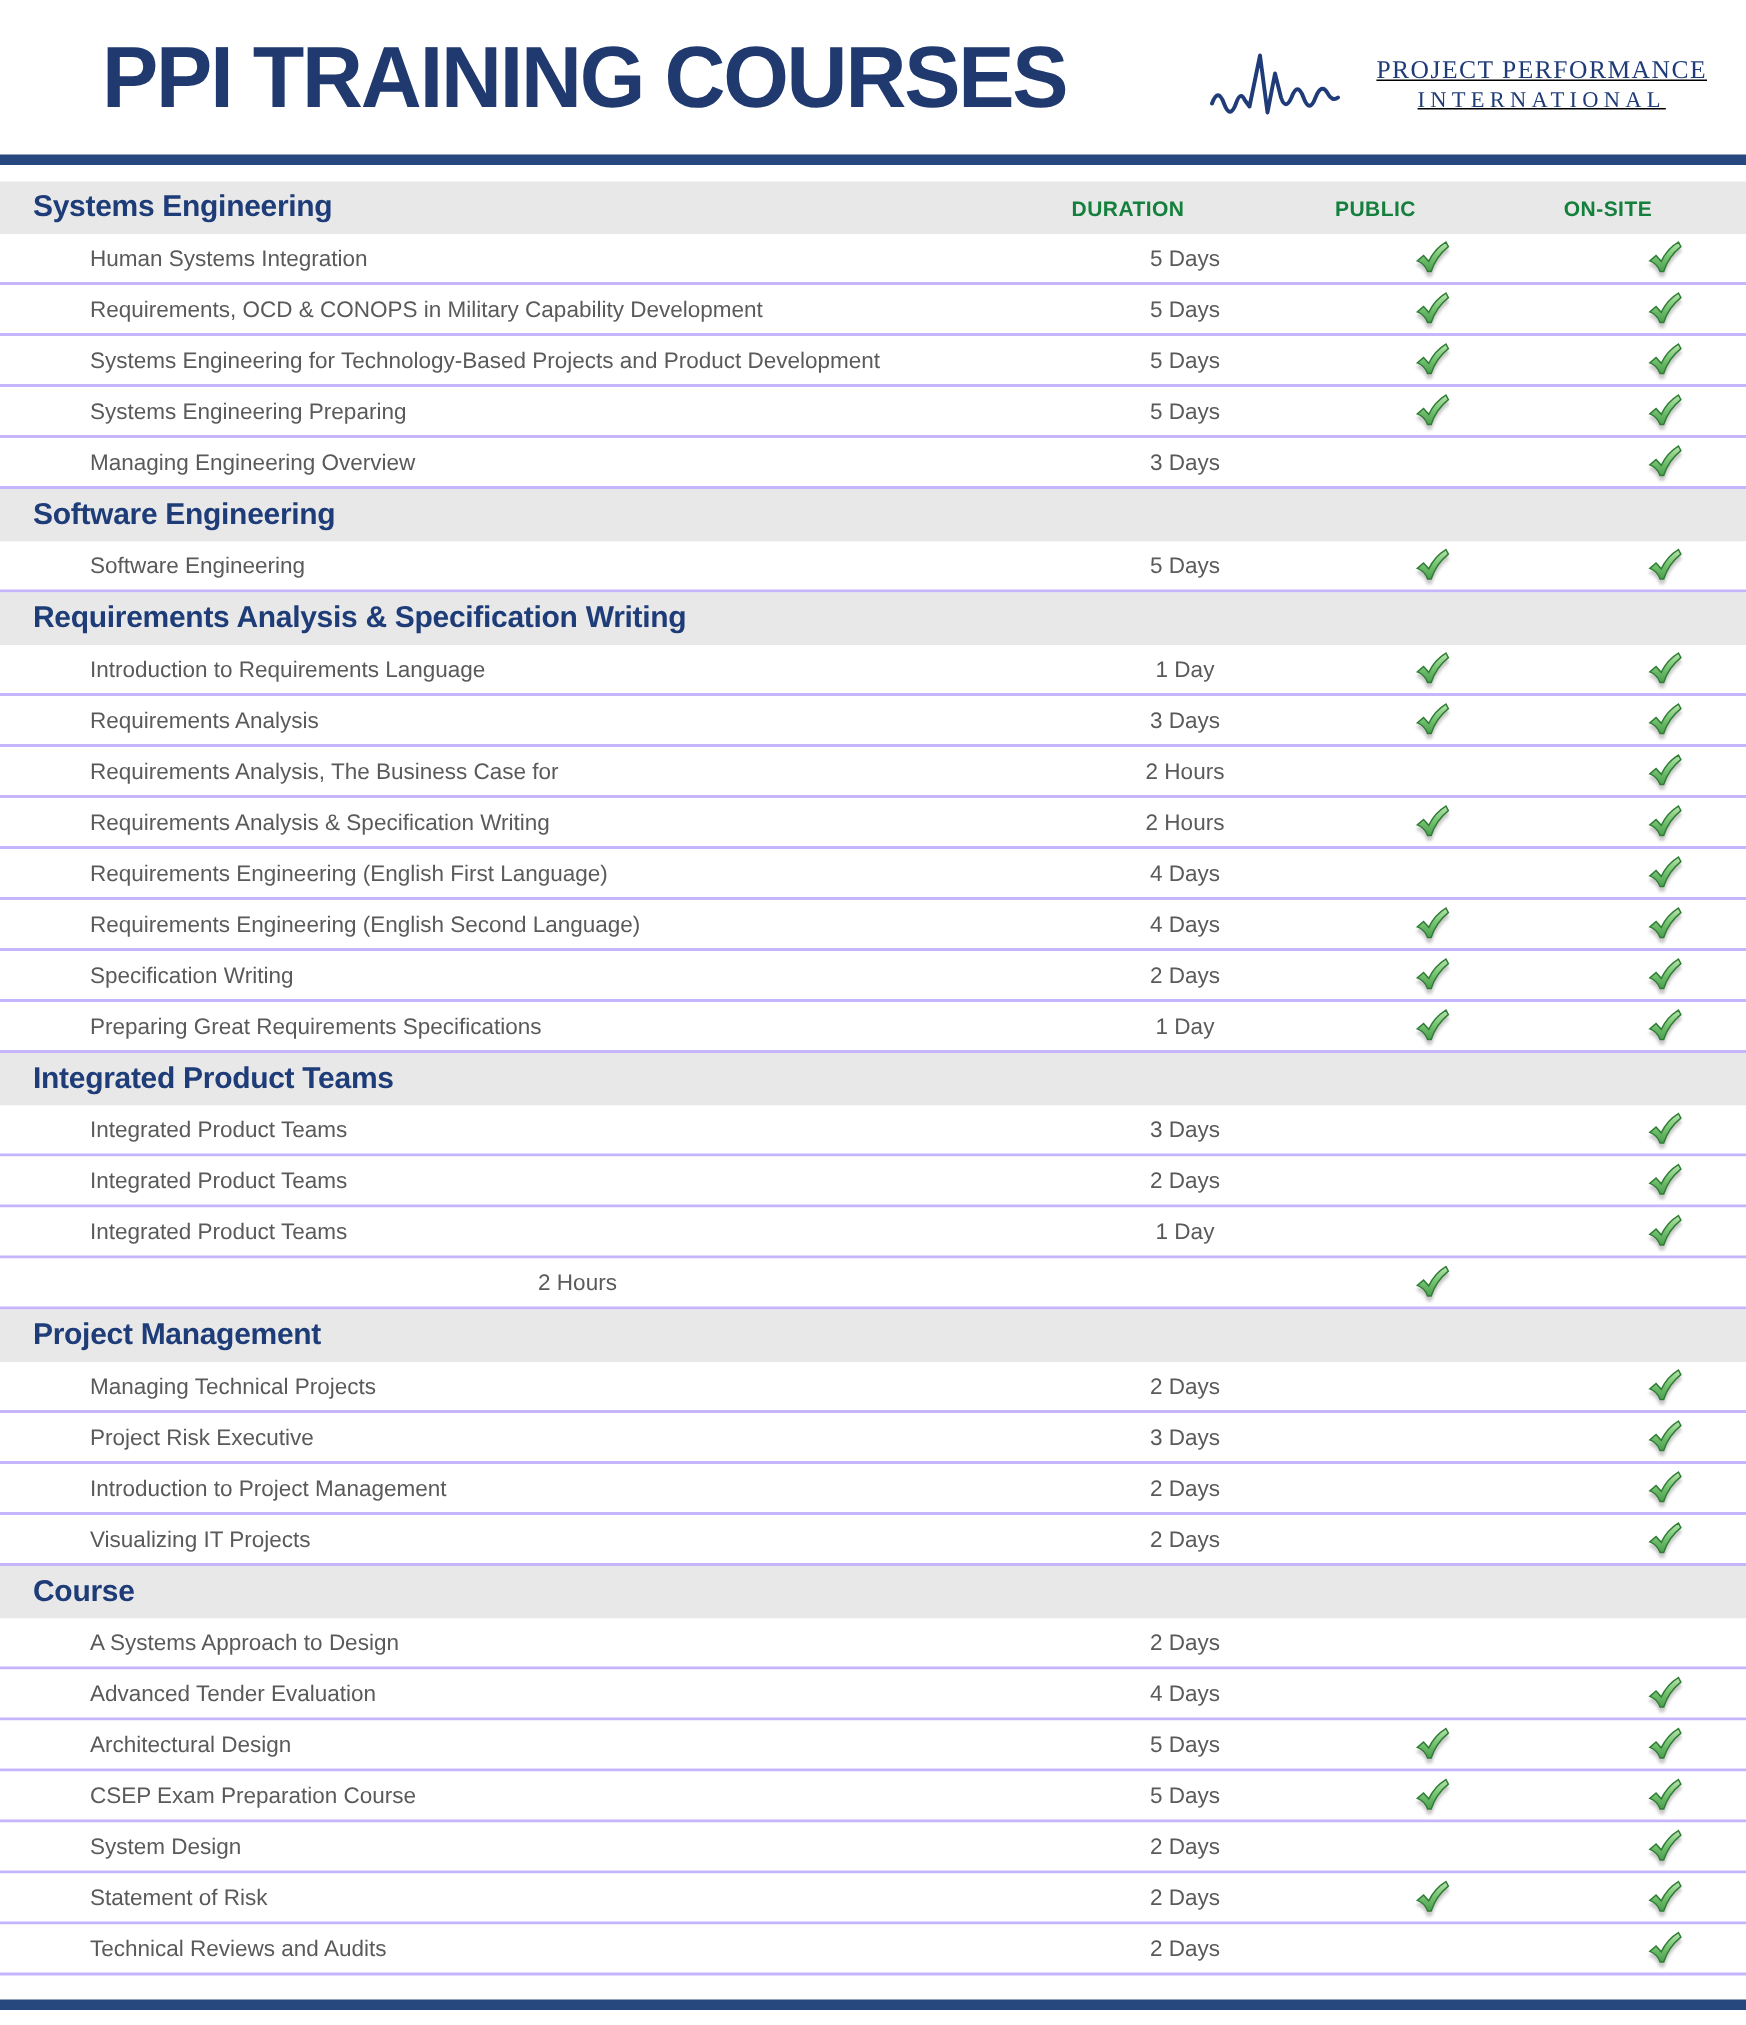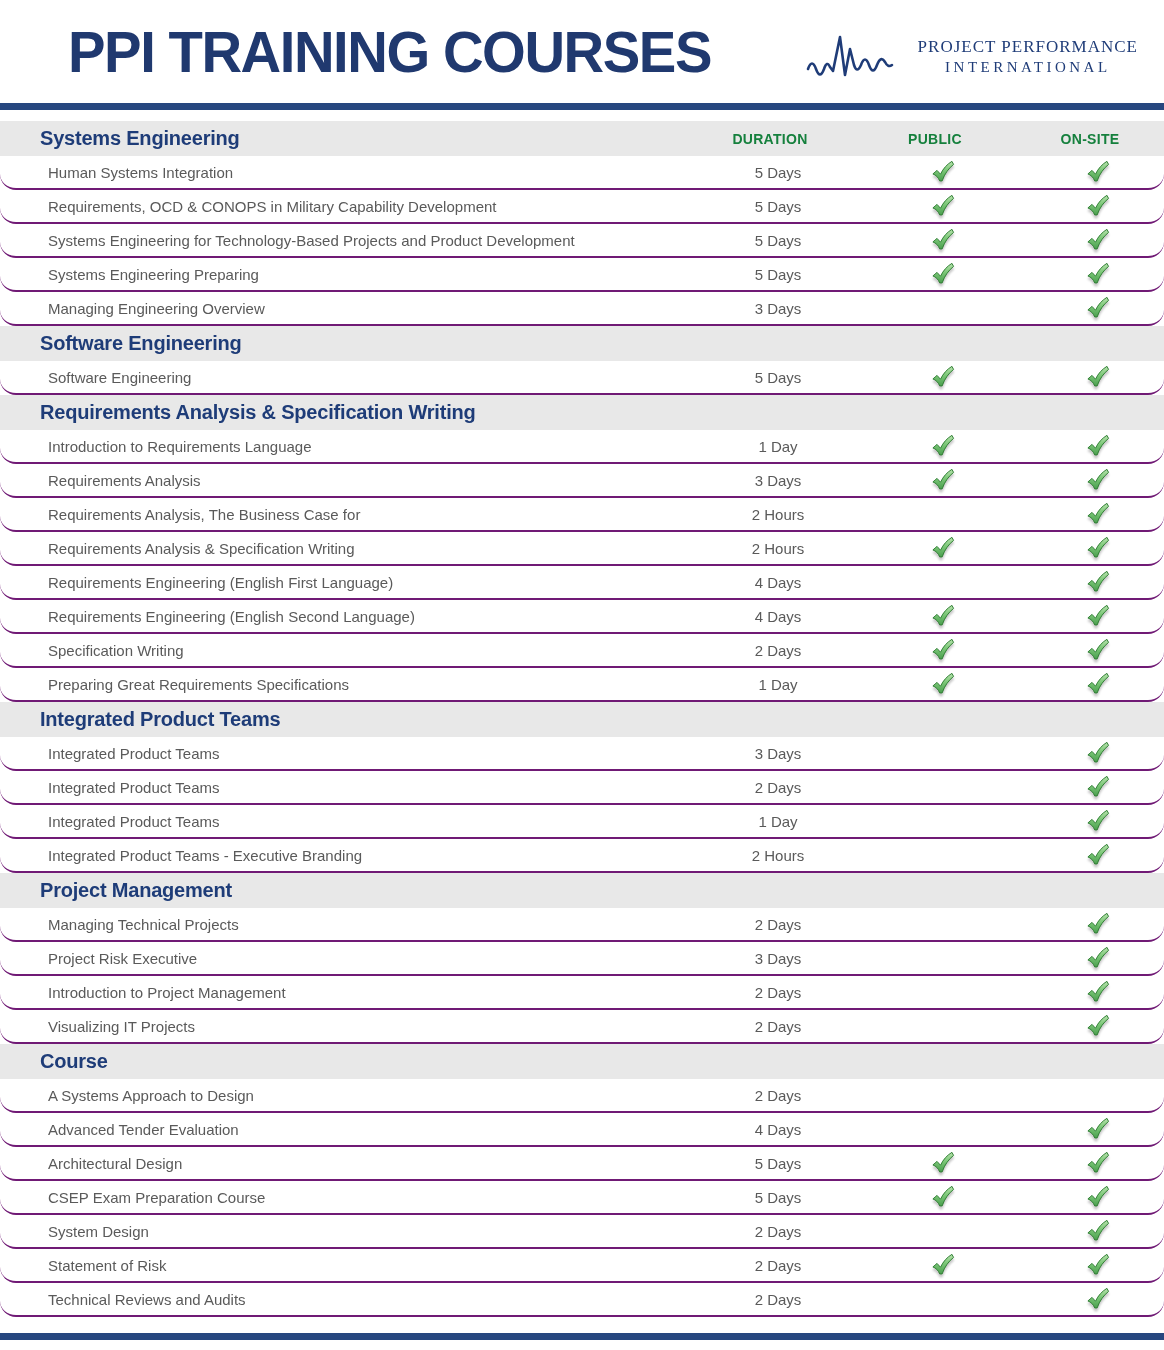--- a/index.html
+++ b/index.html
@@ -4,36 +4,36 @@
 <style>
   html,body { margin:0; padding:0; }
   body {
     width:1164px; height:1350px; background:#ffffff; overflow:hidden; position:relative;
     font-family:"Liberation Sans", sans-serif;
   }
   .header { height:103px; display:flex; align-items:center; justify-content:space-between;
             padding:0 26px 0 68px; box-sizing:border-box; }
   .title { margin:0; font-size:58px; font-weight:bold; color:#20396f; letter-spacing:-1.5px;
            transform:scaleX(.97); transform-origin:left center; white-space:nowrap; }
-  .logo { display:flex; align-items:center; gap:12px; padding-top:10px; }
+  .logo { display:flex; align-items:center; gap:12px; padding-top:10px;text-decoration:underline; }
   .logo-mark { width:100px; height:52px; }
   .logo-mark path { stroke:#1f3c78; stroke-width:2.6; fill:none; stroke-linejoin:round; stroke-linecap:round; }
   .logo-text { color:#1f3c78; font-family:"Liberation Serif", serif; text-align:center; }
   .logo-line1 { font-size:17px; letter-spacing:1px; white-space:nowrap; }
   .logo-line2 { font-size:15px; letter-spacing:3.5px; margin-top:2px; }
   .rule { height:7px; background:#27477f; }
   .table { margin-top:11px; }
   .band { height:35px; background:#e8e8e8; display:grid;
           grid-template-columns:650px 160px 170px 140px;
-          align-items:center; padding-left:40px; box-sizing:border-box; }
+          align-items:center; padding-left:22px; box-sizing:border-box; }
   .section-title { color:#1e3c78; font-size:20px; font-weight:bold; letter-spacing:-.2px; }
   .colhead { color:#15803d; font-size:14px; font-weight:bold; text-align:center; letter-spacing:.3px; }
   .row { height:34px; display:grid; grid-template-columns:650px 160px 170px 140px;
-         align-items:center; padding-left:48px; box-sizing:border-box;
-         border-bottom:2px solid #701a75; background:#ffffff;border-radius:16px; }
+         align-items:center; padding-left:60px; box-sizing:border-box;
+         border-bottom:2px solid #c4b5fd; background:#ffffff; }
   .name { color:#5a5a5a; font-size:15px; white-space:nowrap; }
   .duration { text-align:center; color:#5a5a5a; font-size:15px; }
   .checkcell { display:flex; justify-content:center; align-items:center; height:100%; }
   .check { width:28px; height:25px; filter:drop-shadow(0 3px 1px rgba(0,0,0,0.22)); }
   .check path { fill:url(#gkg); stroke:#2f7d33; stroke-width:1; }
   .footer-rule { height:7px; background:#27477f; margin-top:16px; }
   .defs-hidden { position:absolute; width:0; height:0; overflow:hidden; }
 </style>
 </head>
 <body>
@@ -296,21 +296,20 @@
       <div class="name">Integrated Product Teams</div>
       <div class="duration">1 Day</div>
       <div class="checkcell"></div>
       <div class="checkcell">
         <svg class="check" viewBox="0 0 26 26">
           <path d="M2.5 14.5 L6.8 10.8 L10.4 14.8 C13.2 8.8 17.4 4.3 22.3 1.4 L24 4.6 C19.2 8.4 14.6 14.2 12.1 21.8 L9.6 21.8 C8.1 18 5.6 15.6 2.5 14.5 Z"></path>
         </svg>
       </div>
     </div>
     <div class="row">
-      <div class="name">Integrated Product Teams - Executive Branding</div>
       <div class="duration">2 Hours</div>
       <div class="checkcell"></div>
       <div class="checkcell">
         <svg class="check" viewBox="0 0 26 26">
           <path d="M2.5 14.5 L6.8 10.8 L10.4 14.8 C13.2 8.8 17.4 4.3 22.3 1.4 L24 4.6 C19.2 8.4 14.6 14.2 12.1 21.8 L9.6 21.8 C8.1 18 5.6 15.6 2.5 14.5 Z"></path>
         </svg>
       </div>
     </div>
     <div class="band">
       <div class="section-title">Project Management</div>

